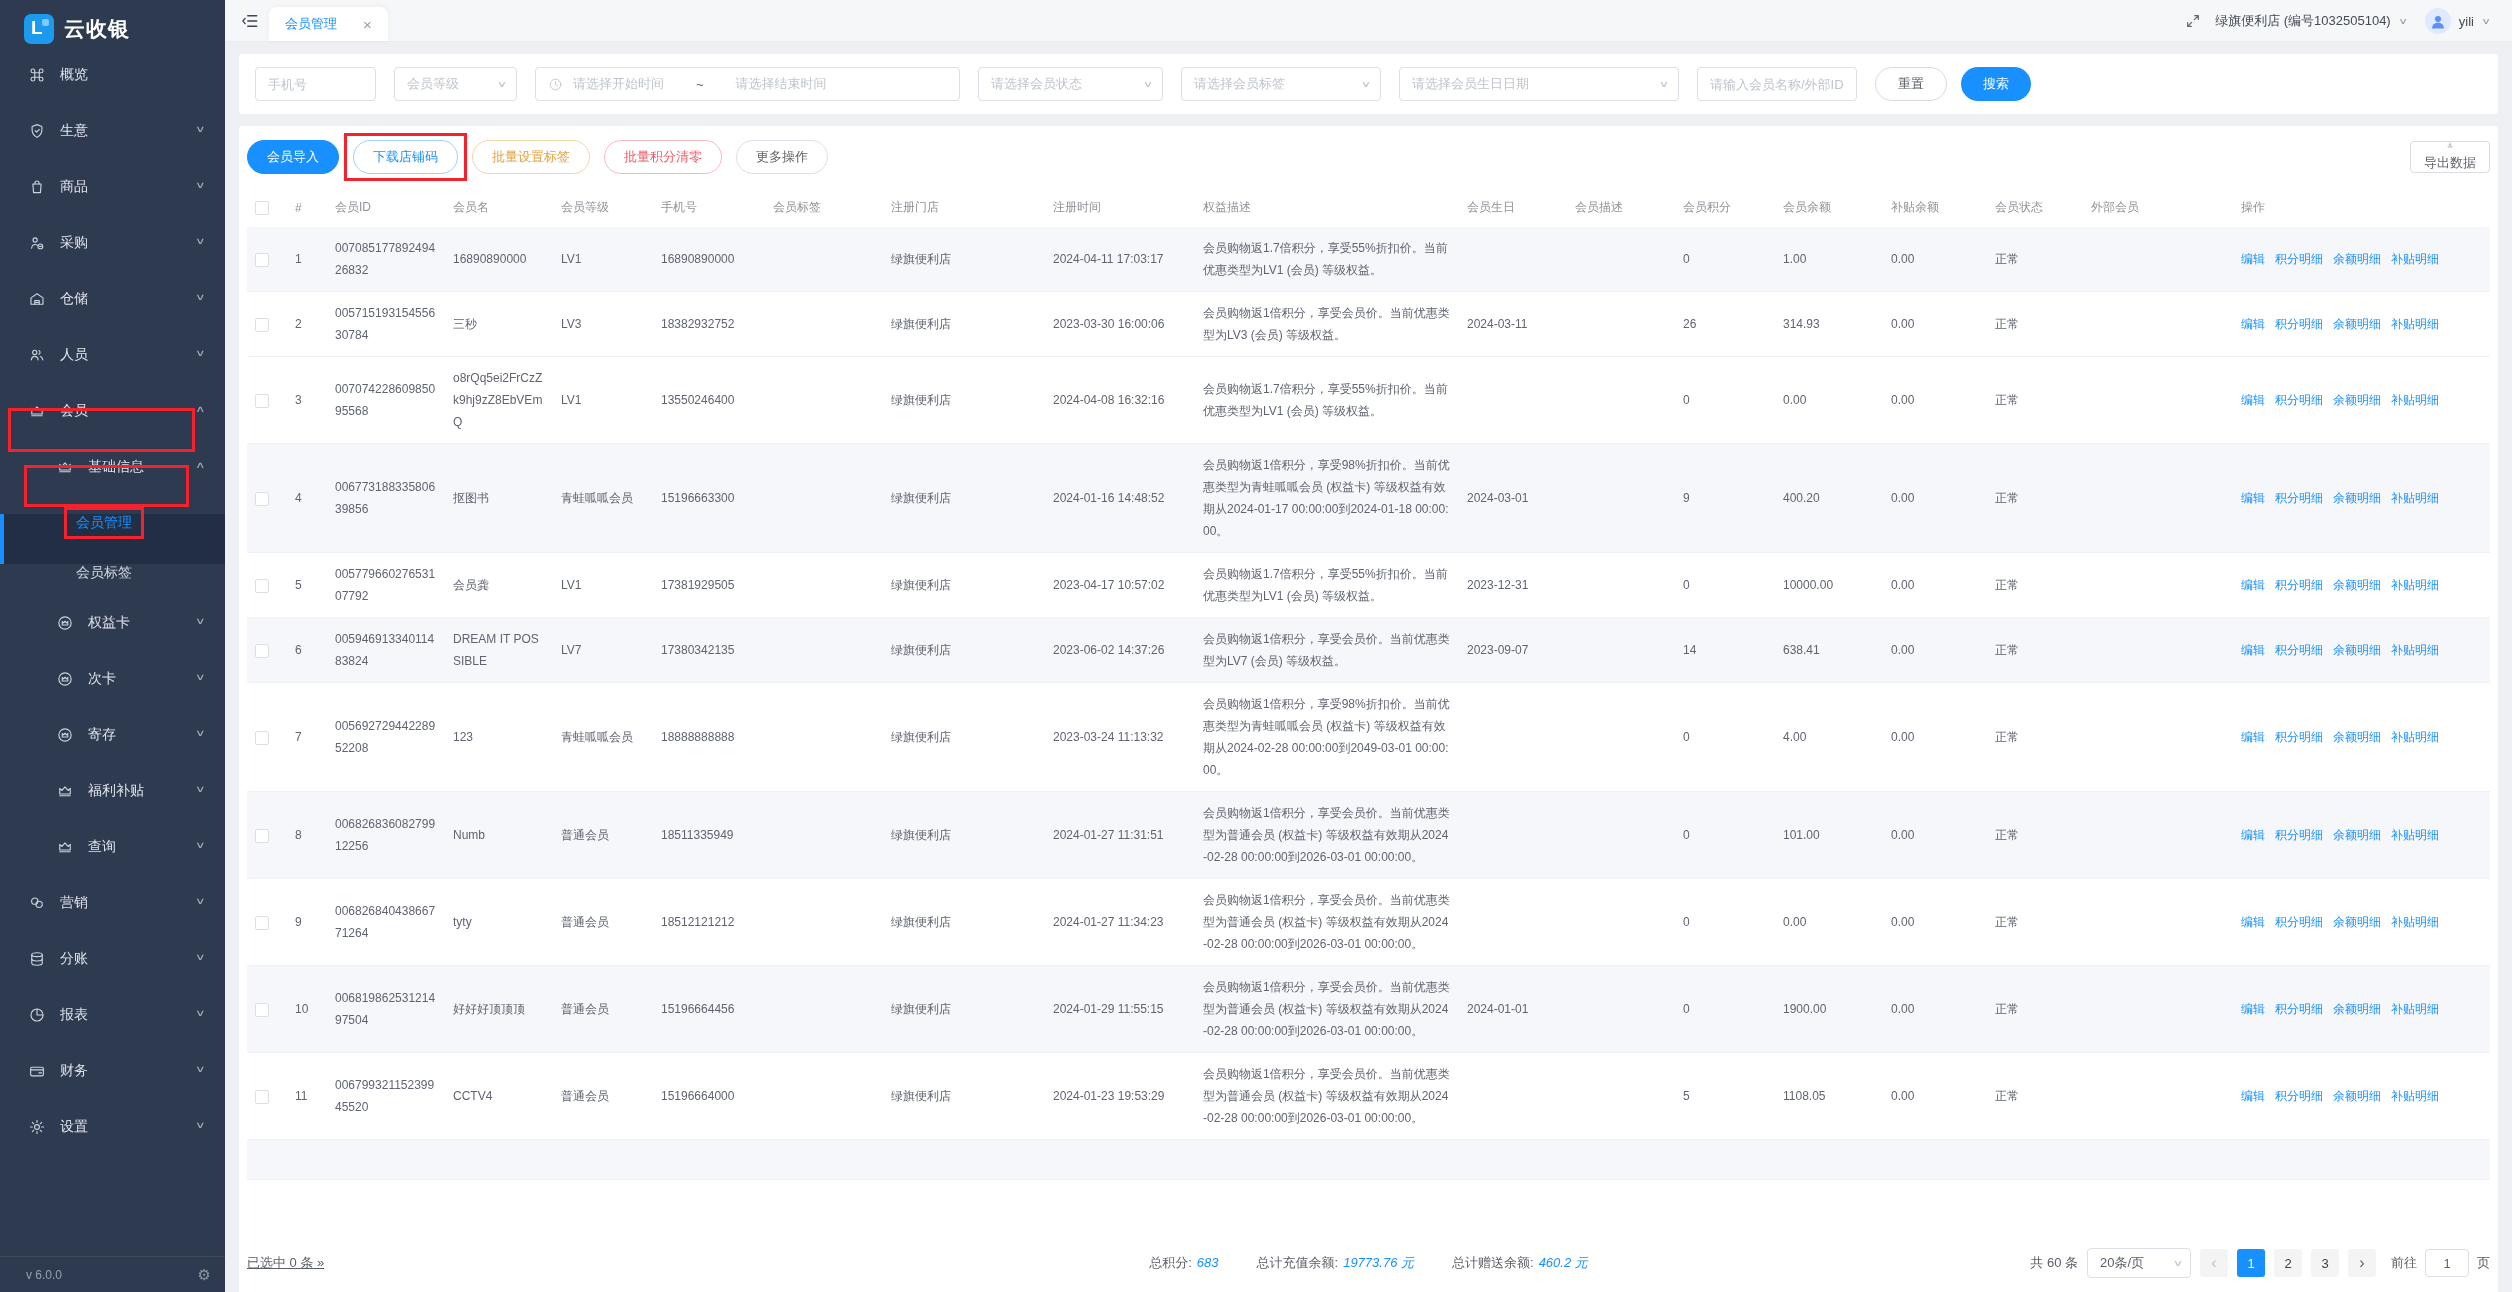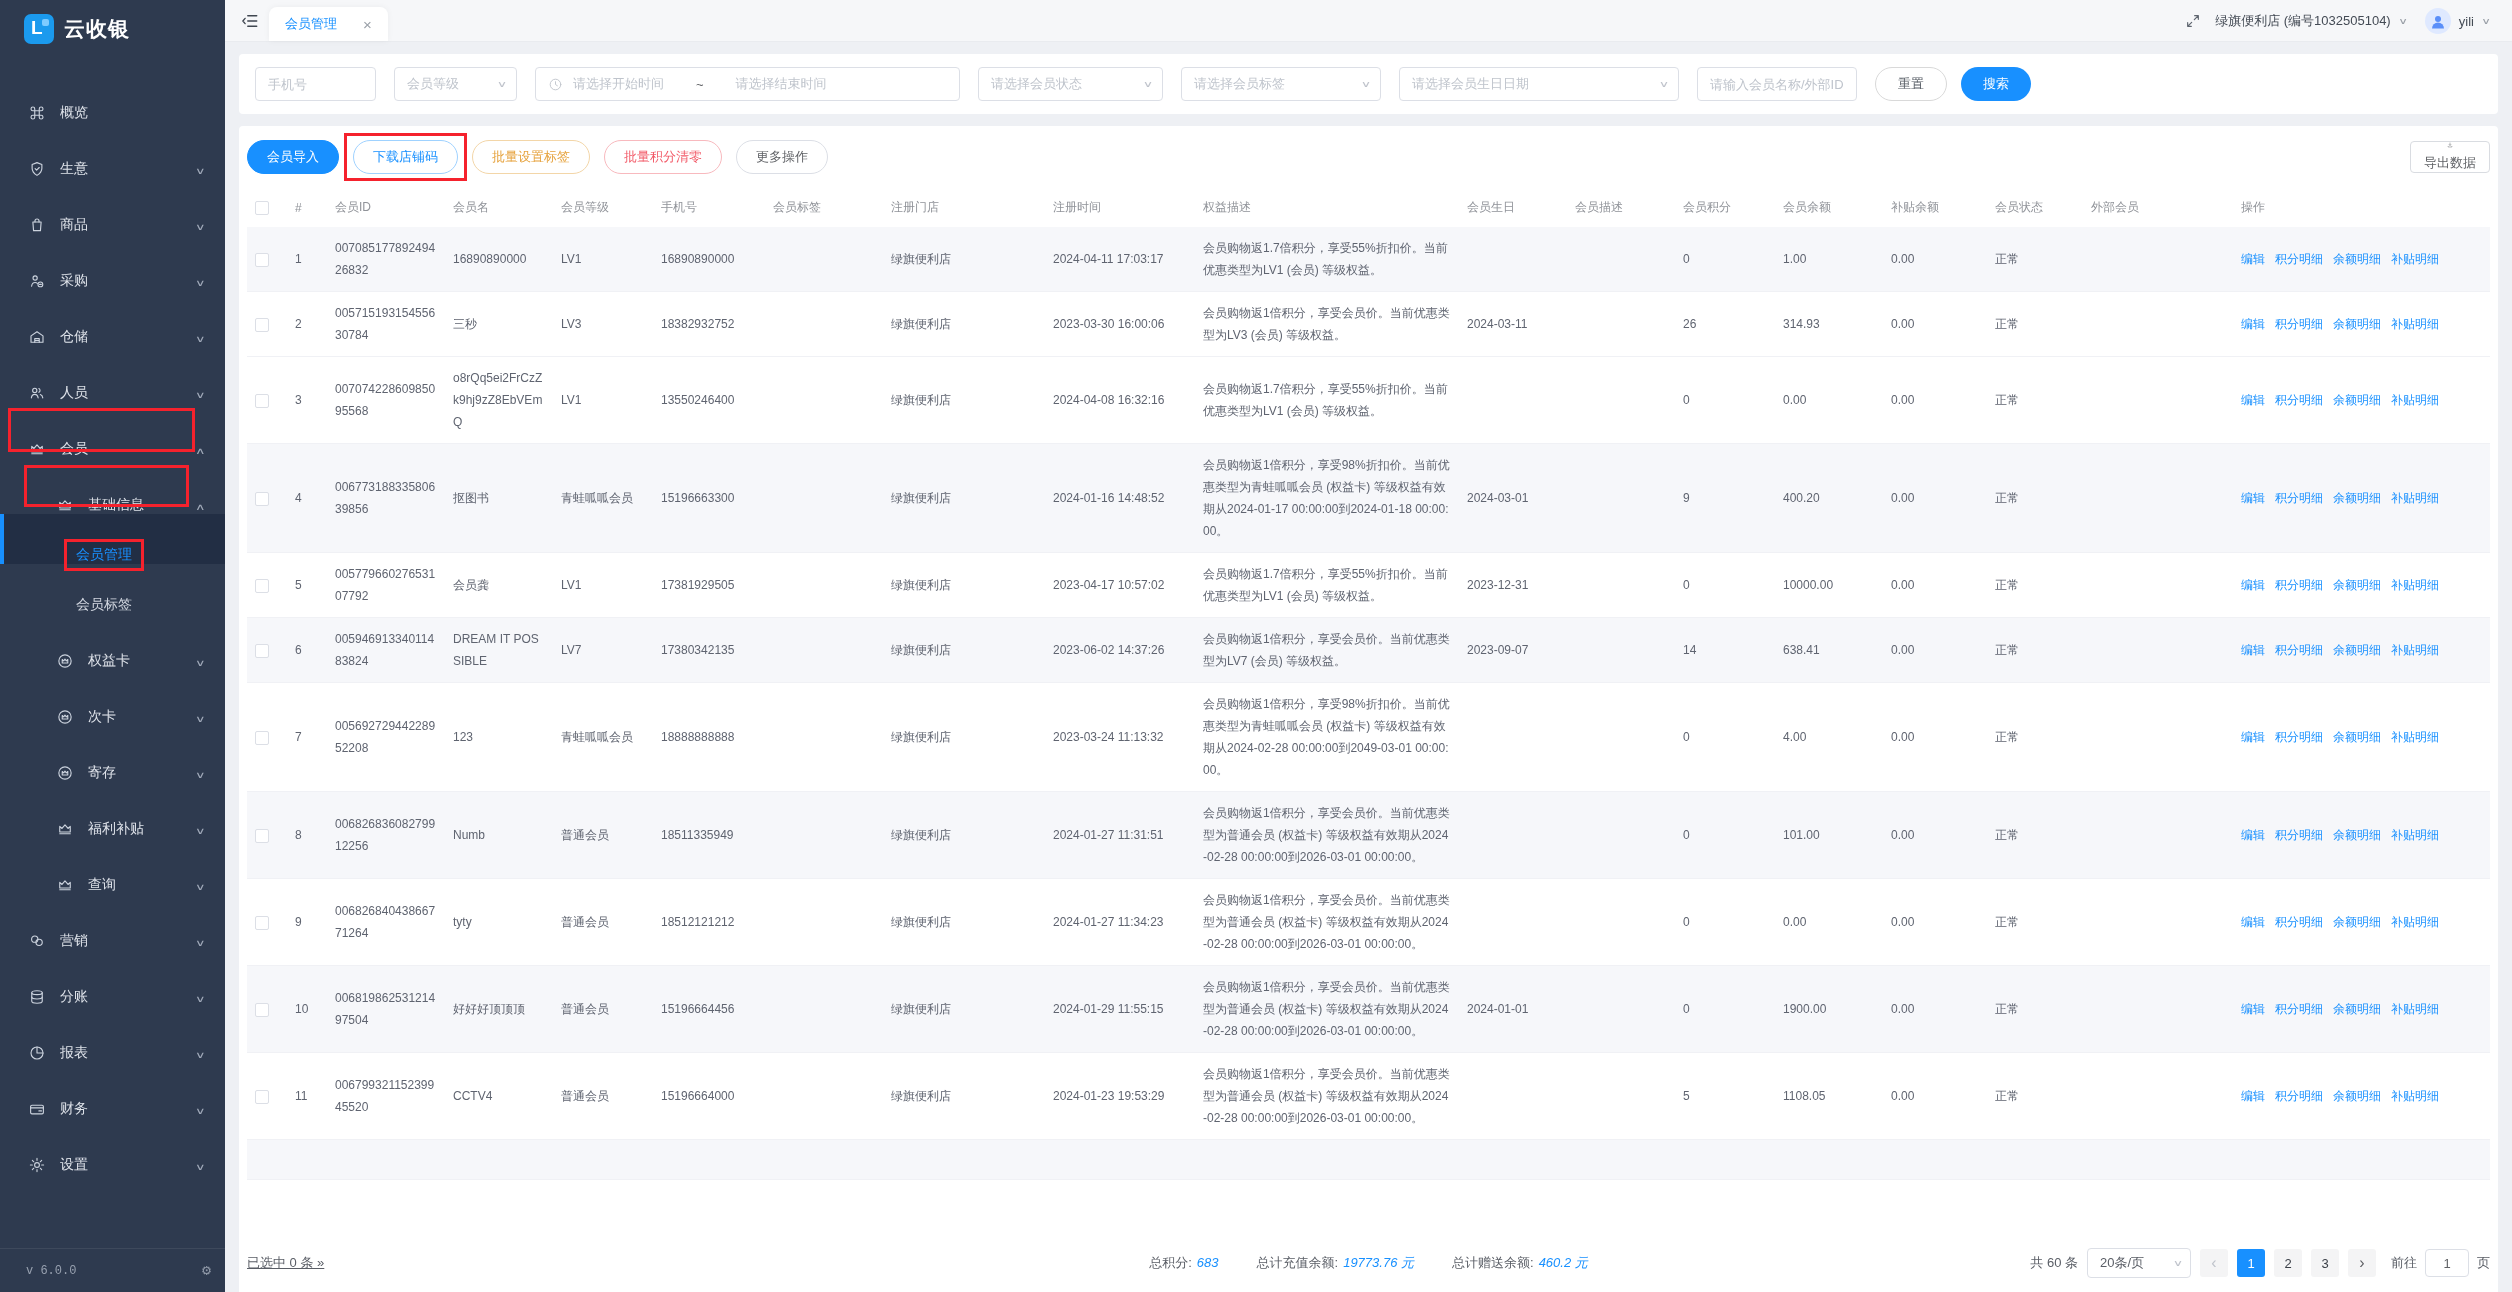--- a/index.html
+++ b/index.html
@@ -7,35 +7,35 @@
   body { display:flex; font-family:"Liberation Sans","DejaVu Sans",sans-serif; background:#eef0f4; color:#606266; }
 
   
   .sidebar { width:225px; flex-shrink:0; background:#2e3a4f; display:flex; flex-direction:column; }
   .logo { height:58px; display:flex; align-items:center; padding-left:24px; gap:10px; flex-shrink:0; }
   .logo-mark { width:30px; height:30px; border-radius:7px; background:#1b9aee; position:relative; }
   .logo-mark span { position:absolute; left:7px; top:3px; color:#fff; font-size:19px; font-weight:bold; }
   .logo-mark i { position:absolute; right:5px; top:5px; width:7px; height:7px; background:#7ecbff; border-radius:2px; }
   .logo-text { color:#ffffff; font-size:21px; font-weight:bold; letter-spacing:1px; }
   .menu { flex:1; padding-top:8px; overflow:hidden; }
-  .menu-item { height:56px; display:flex; align-items:flex-end; padding:0 20px 0 28px; font-size:14px; color:#dfe3ea; position:relative; cursor:pointer; }
+  .menu-item { height:56px; display:flex; align-items:flex-start; padding:0 20px 0 28px; font-size:14px; color:#dfe3ea; position:relative; cursor:pointer; }
   .menu-item.lvl1 { padding-left:56px; height:56px; }
   .menu-item.lvl2 { padding-left:76px; height:50px; color:#d2d7e0; }
   .mi-icon { width:20px; margin-right:12px; display:flex; align-items:center; color:#ccd3de; flex-shrink:0; }
   .mi-icon svg { width:18px; height:18px; }
   .mi-label { flex:1; }
   .chev { font-size:12px; color:#9fa8b8; transform:scale(1.2,.75); }
   .menu-item.selected { background:#222e44; color:#1890ff; }
   .menu-item.selected::before { content:""; position:absolute; left:0; top:0; bottom:0; width:4px; background:#1890ff; }
   .ann-row::after, .ann-row2::after { content:""; position:absolute; border:3px solid #f5222d; pointer-events:none; }
   .ann-row::after  { inset:6px 30px 6px 8px; }
   .ann-row2::after { inset:7px 36px 7px 24px; }
   .ann-label { position:relative; flex:0 0 auto; }
   .ann-label::after { content:""; position:absolute; inset:-7px -12px; border:3px solid #f5222d; pointer-events:none; }
-  .side-foot { height:44px; flex-shrink:0; border-top:1px solid rgba(255,255,255,.08); display:flex; align-items:center; justify-content:space-between; padding:0 14px 0 26px; color:#97a0af; font-size:12px;font-family:Liberation Mono, monospace; }
+  .side-foot { height:36px; flex-shrink:0; border-top:1px solid rgba(255,255,255,.08); display:flex; align-items:center; justify-content:space-between; padding:0 14px 0 26px; color:#97a0af; font-size:12px; }
   .side-foot .gear-glyph { font-size:15px; color:#8d96a5; }
 
   
   .main { flex:1; display:flex; flex-direction:column; min-width:0; }
   .topbar { height:42px; background:#f6f7f9; border-bottom:1px solid #e9ebef; display:flex; align-items:flex-end; padding:0 20px 0 12px; flex-shrink:0; position:relative; }
   .fold { align-self:center; color:#3f4650; display:flex; margin:0 10px 0 4px; cursor:pointer; }
   .fold svg { width:18px; height:18px; }
   .tab { height:34px; background:#fff; border-radius:8px 8px 0 0; display:flex; align-items:center; padding:0 16px; font-size:13px; color:#1890ff; box-shadow:0 0 6px rgba(0,0,0,.05); cursor:pointer; }
   .tab .close { margin-left:26px; color:#9aa0a8; font-size:15px; }
   .top-right { position:absolute; right:22px; top:0; height:42px; display:flex; align-items:center; gap:8px; font-size:13px; color:#444b55; }

